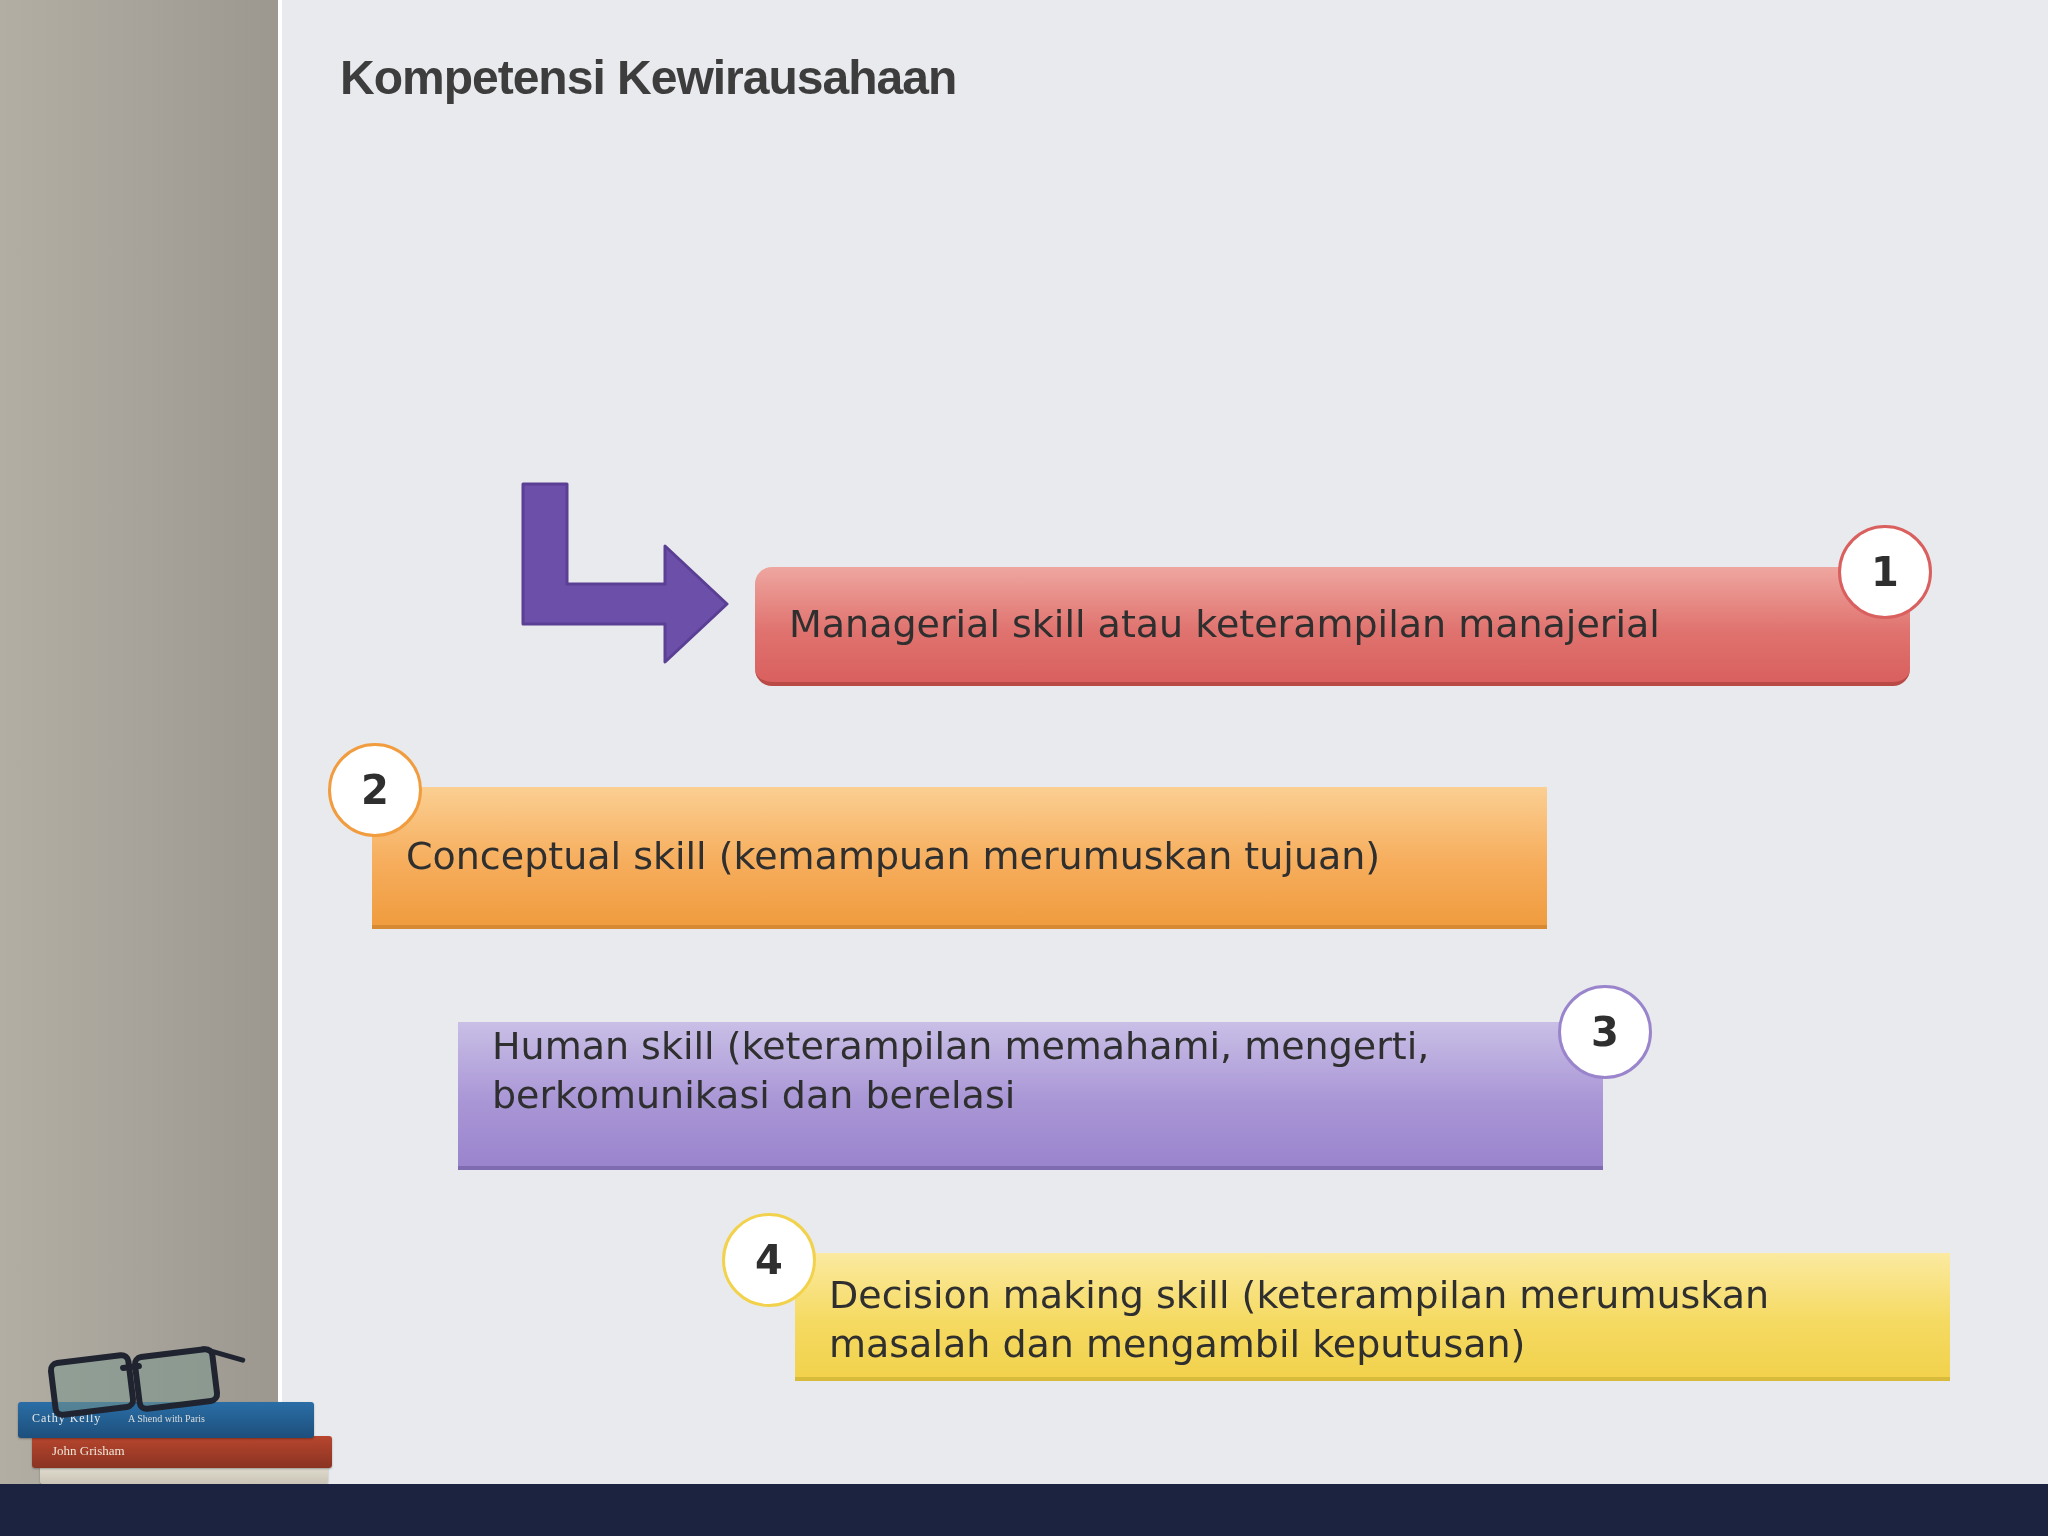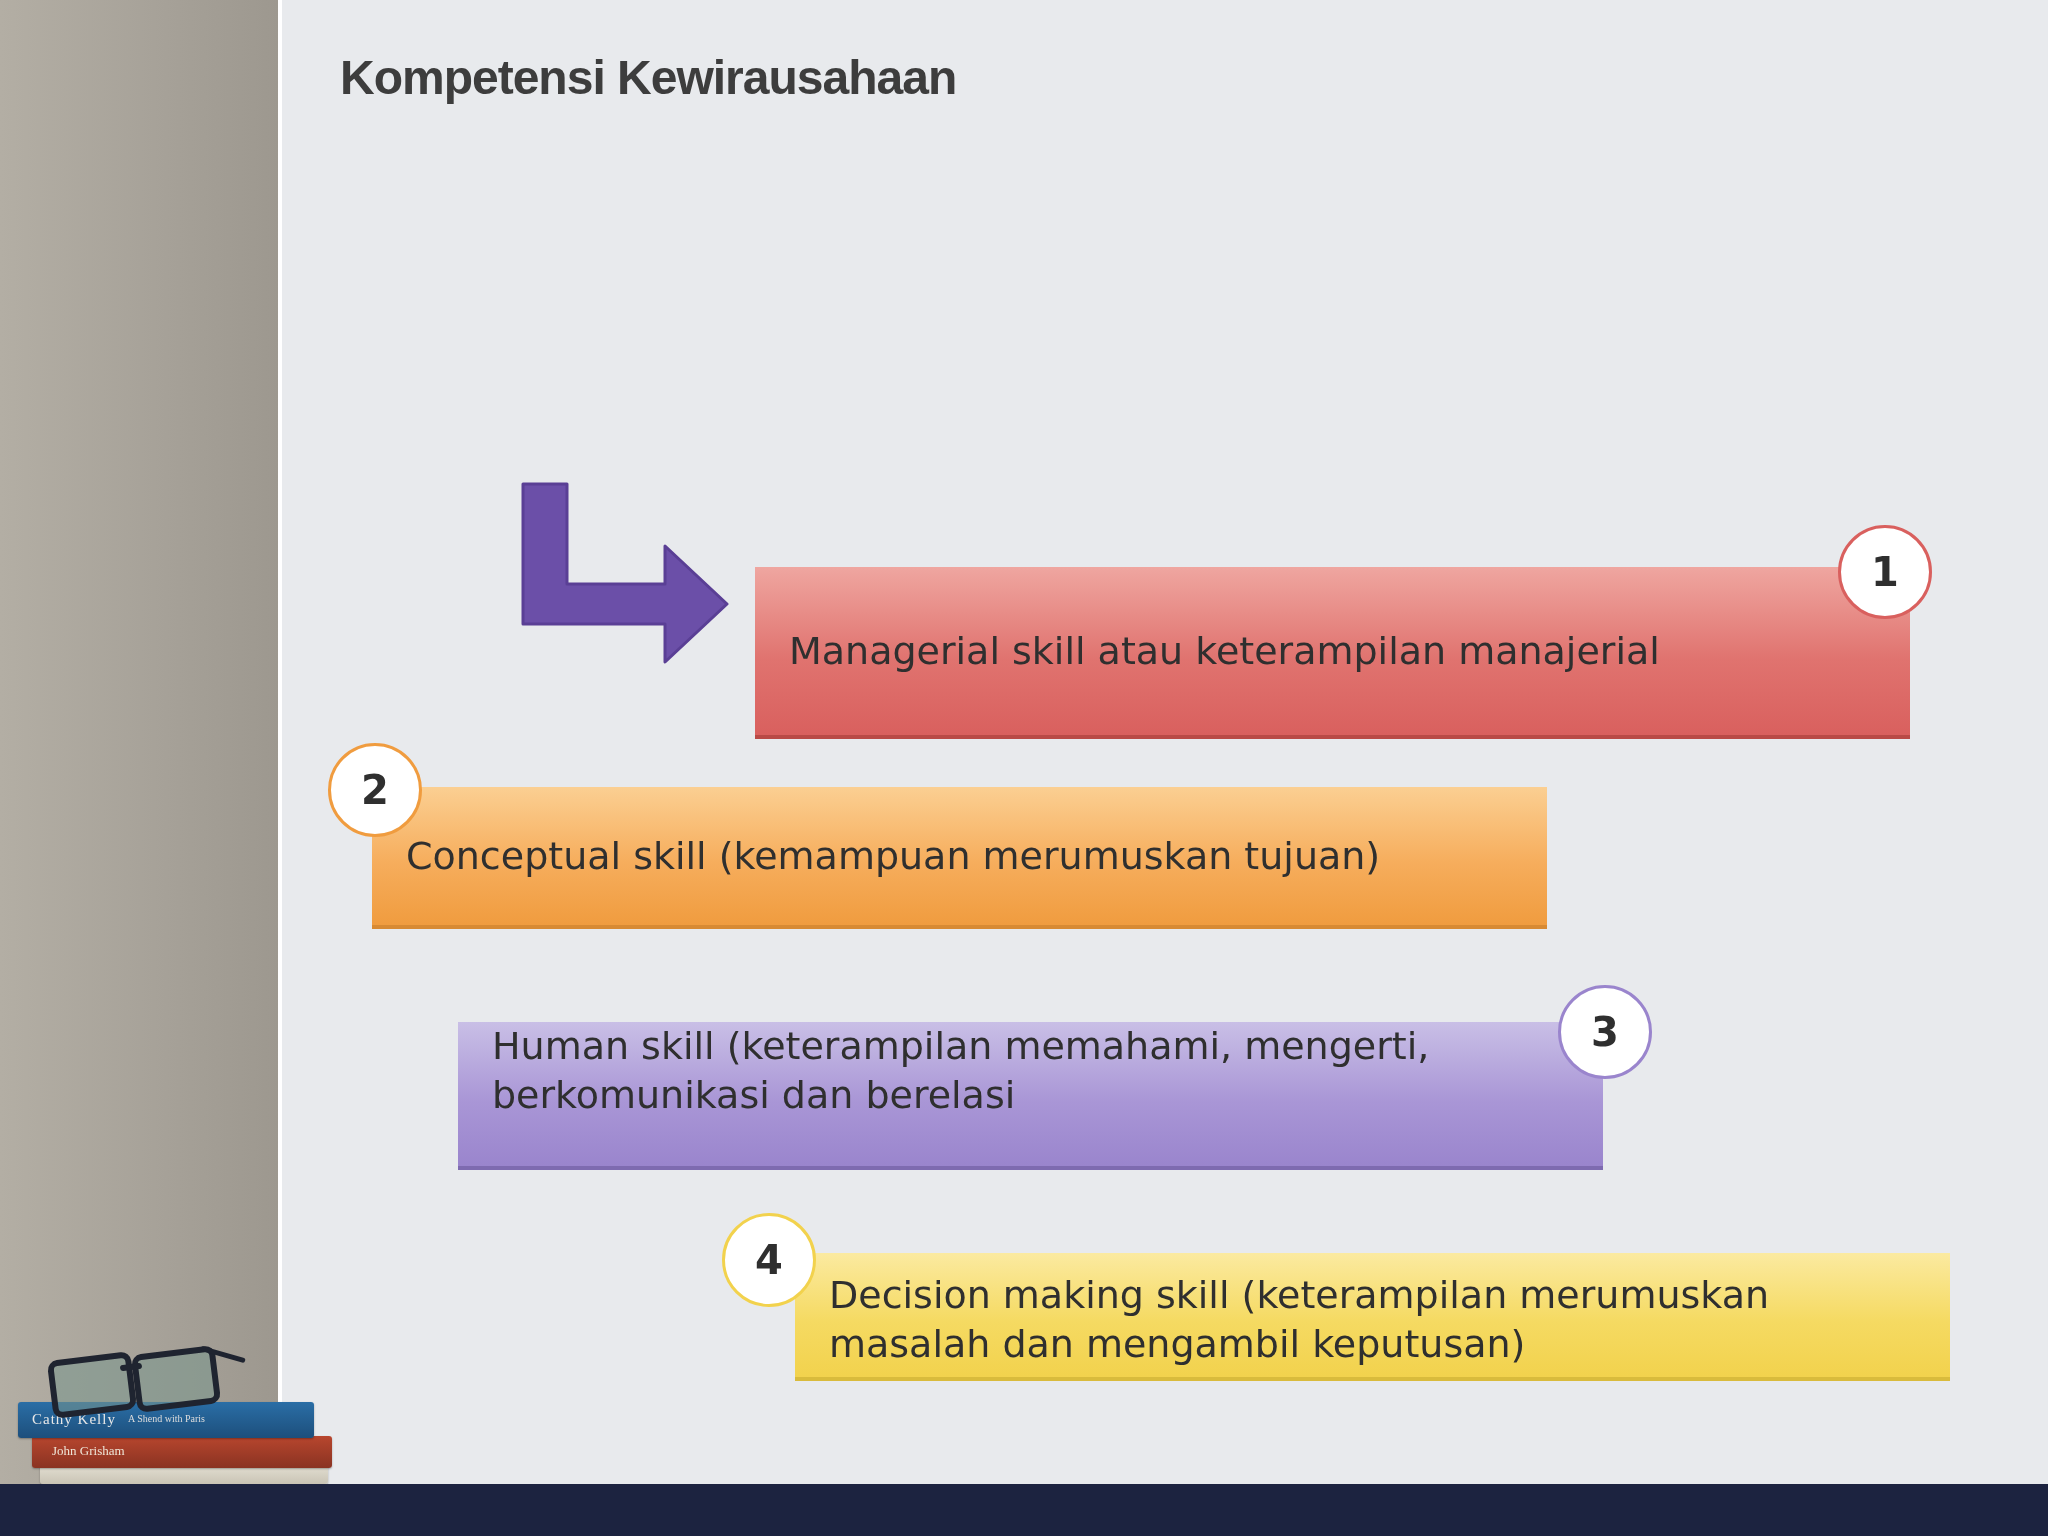--- a/index.html
+++ b/index.html
@@ -57,21 +57,21 @@
     position: absolute;
     border-radius: 3px;
     box-shadow: 0 1px 2px rgba(0,0,0,0.3);
   }
   .book1 {
     left: 8px; bottom: 46px; width: 296px; height: 36px;
     background: linear-gradient(180deg, #2a6ea6 0%, #1d4f7c 100%);
   }
   .book1 .spine-text {
     position: absolute; left: 14px; top: 9px;
-    font-size: 15px; color: #e8e8e8; font-family: "Liberation Serif", serif;
+    font-size: 12px; color: #e8e8e8; font-family: "Liberation Serif", serif;
     letter-spacing: 1px;
   }
   .book1 .spine-text2 {
     position: absolute; left: 110px; top: 11px;
     font-size: 10px; color: #dddddd; font-family: "Liberation Serif", serif;
   }
   .book2 {
     left: 22px; bottom: 16px; width: 300px; height: 32px;
     background: linear-gradient(180deg, #b8462e 0%, #8a3322 100%);
   }
@@ -162,23 +162,24 @@
     display: flex;
     align-items: center;
     padding: 0 34px;
     color: #2f2f2f;
     font-family: "DejaVu Sans", sans-serif;
     font-size: 38px;
     line-height: 1.28;
   }
   .bar .bar-text { display: block; }
   .bar1 {
-    left: 755px; top: 567px; width: 1155px; height: 172px;
+    left: 755px; top: 567px; width: 1155px; height: 119px;
     background: linear-gradient(180deg, #efa6a0 0%, #e0736f 55%, #d9605e 100%);
     border-bottom: 4px solid #b94a46;
+    border-radius: 17px;
   }
   .bar2 {
     left: 372px; top: 787px; width: 1175px; height: 142px;
     background: linear-gradient(180deg, #fbcf92 0%, #f6ad5c 55%, #f09c3f 100%);
     border-bottom: 4px solid #d88a33;
     text-align: right;
   }
   .bar3 {
     left: 458px; top: 1022px; width: 1145px; height: 148px;
     background: linear-gradient(180deg, #c9bfe6 0%, #a996d6 55%, #9a85cd 100%);

